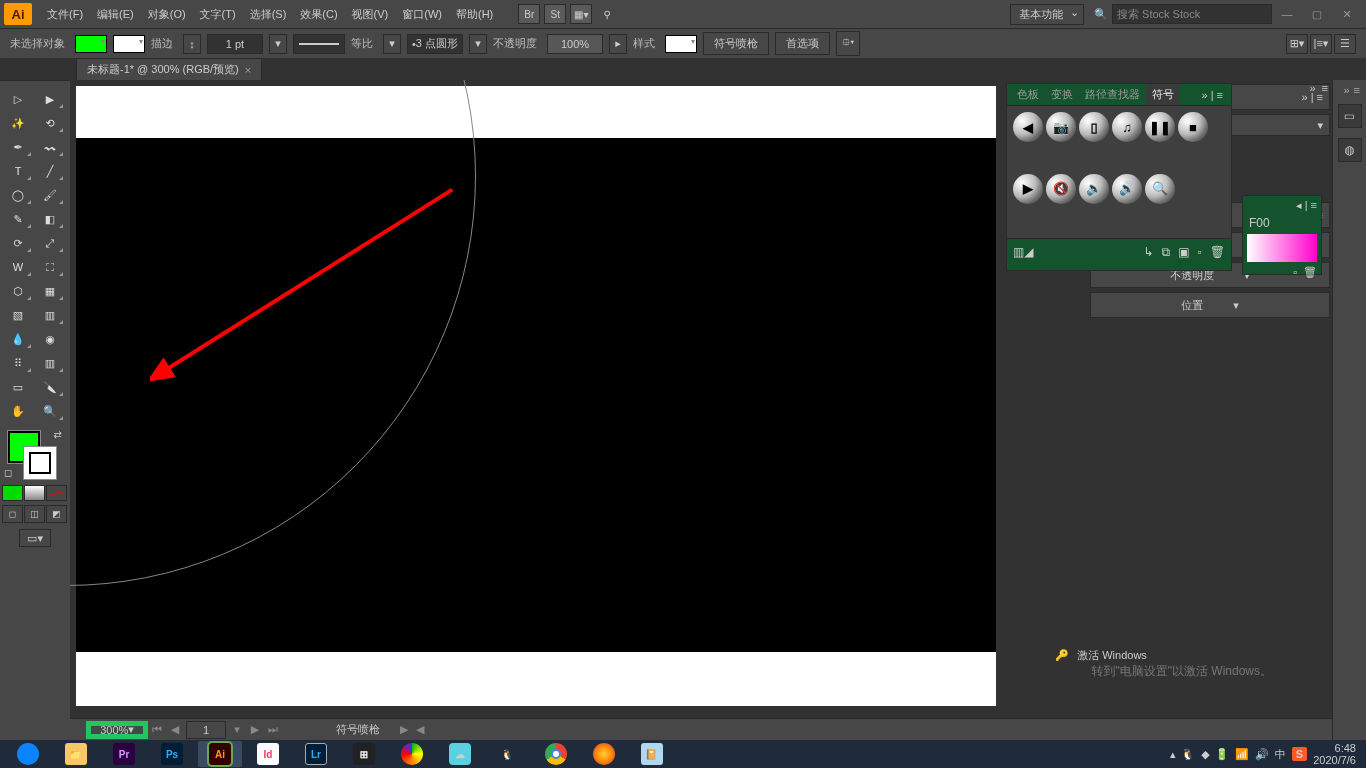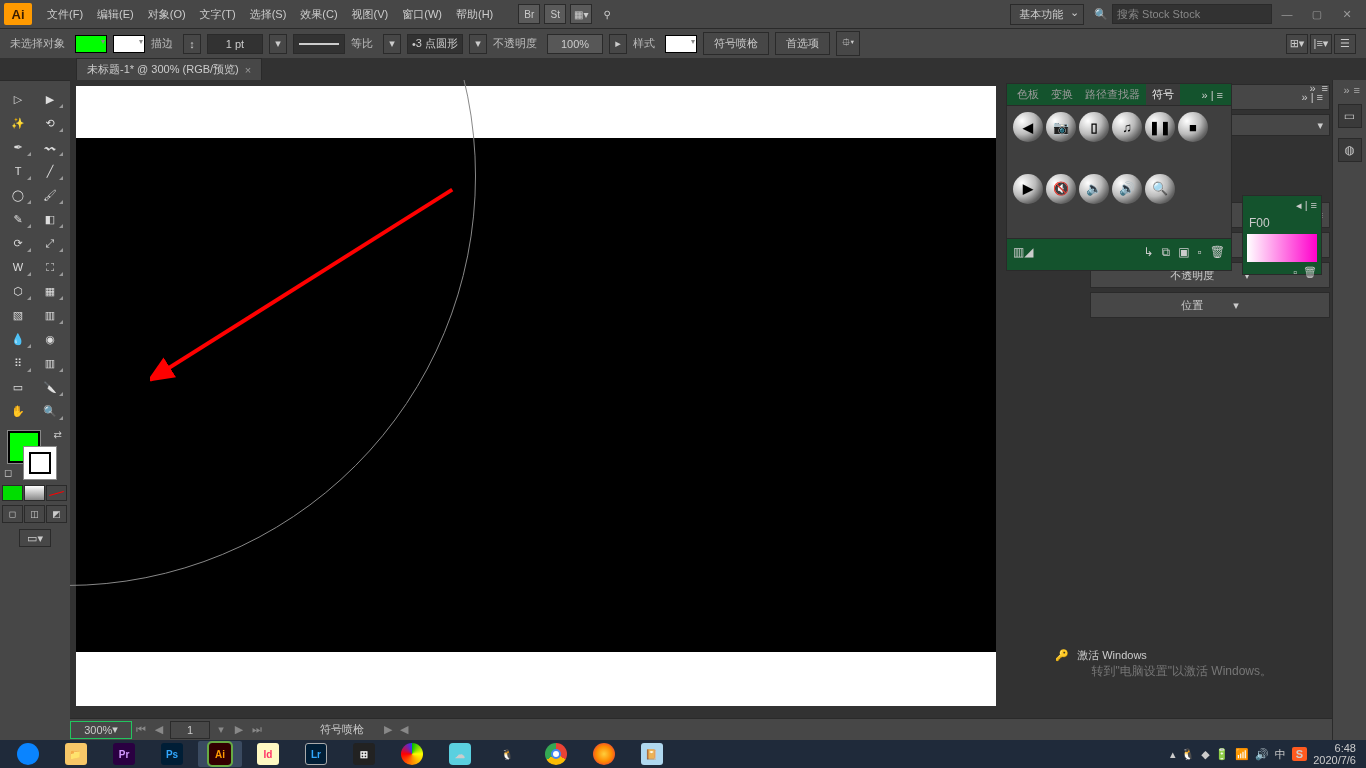--- a/index.html
+++ b/index.html
@@ -87,21 +87,21 @@
 
 
 .hint-panel { top:195px; left:1242px; width:80px; height:80px; }
 .hint-panel .hhead { height:18px; display:flex; align-items:center; justify-content:flex-end; padding:0 4px; color:#aaa; font-size:9px;}
 .hint-panel .code { font-size:12px; padding:2px 6px; }
 .hint-panel .grad { height:28px; background:linear-gradient(to right,#fff,#ff00cc); margin:2px 4px; cursor:pointer;}
 .hint-panel .fi2 { display:flex; justify-content:flex-end; gap:6px; padding:2px 4px; color:#888;}
 
 
 .statusbar { position:absolute; bottom:28px; left:70px; right:34px; height:22px; background:#474747; border-top:1px solid #2a2a2a; display:flex; align-items:center; }
-.statusbar .zoom { width:62px; height:18px; border:1px solid #22c55e; margin-left:0; display:flex; align-items:center; justify-content:center; cursor:pointer;}
+.statusbar .zoom { width:62px; height:18px; border:5px solid #22c55e; margin-left:16px; display:flex; align-items:center; justify-content:center; cursor:pointer;}
 .statusbar .navbtn { width:18px; height:18px; display:flex; align-items:center; justify-content:center; color:#888; cursor:pointer; }
 .statusbar .artnum { width:40px; height:18px; border:1px solid #2a2a2a; display:flex; align-items:center; justify-content:center; margin:0 2px;}
 .statusbar .tool { margin-left:54px; }
 .statusbar .hscroll { margin-left:20px; width:14px; height:14px; color:#888;}
 
 
 .wm { position:absolute; right:60px; bottom:60px; color:#8e8e8e; text-align:left; }
 .wm .t1 { font-size:20px; display:flex; align-items:center; gap:8px;}
 .wm .t2 { font-size:12px; color:#777; margin-left:36px;}
 
@@ -110,21 +110,21 @@
 .taskbar .tb { width:44px; height:26px; margin:0 2px; display:flex; align-items:center; justify-content:center; cursor:pointer; border-radius:2px; position:relative;}
 .taskbar .tb.active { background:#3a4a60; }
 .taskbar .tsp { flex:1; }
 .tray { display:flex; align-items:center; gap:6px; padding:0 6px; color:#ccc; }
 .tray .clk { text-align:right; line-height:12px; font-size:10px;}
 .appic { width:22px; height:22px; border-radius:3px; display:flex; align-items:center; justify-content:center; font-size:10px; font-weight:bold;}
 .appic.folder{background:#f7c768;}
 .appic.pr{background:#2a0041;color:#d49bff;}
 .appic.ps{background:#001e36;color:#31a8ff;}
 .appic.ai{background:#330000;color:#ff9a00; outline:2px solid #6a4;}
-.appic.id{background:#fef9c3;color:#ff3366;}
+.appic.id{background:#ffffff;color:#ff3366;}
 .appic.lr{background:#001e36;color:#31a8ff;border:1px solid #aaa;}
 .appic.me{background:#222;color:#fff;}
 .appic.chr{background:conic-gradient(#ea4335 0 33%,#fbbc05 33% 66%,#34a853 66% 100%); border-radius:50%; position:relative;}
 .appic.chr:after{content:"";position:absolute;inset:6px;background:#fff;border-radius:50%;border:2px solid #4285f4;}
 .appic.ff{background:radial-gradient(circle,#ffce3b,#ff8a00,#e2185a);border-radius:50%;}
 .appic.note{background:#b0d8ef;}
 .appic.qb{background:#0a84ff;border-radius:50%;}
 svg { display:block; }
 </style>
 </head>

